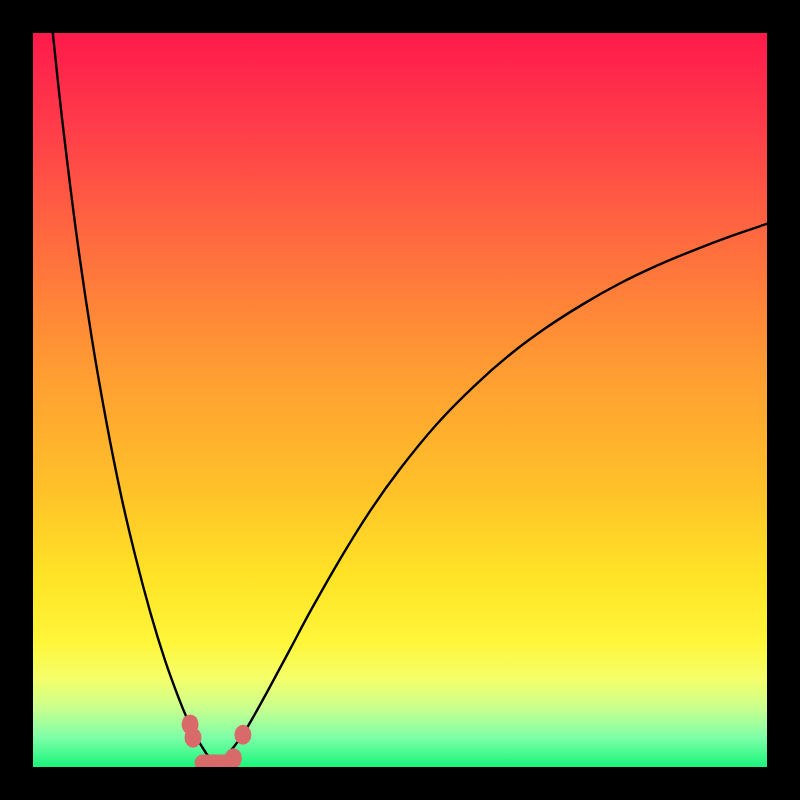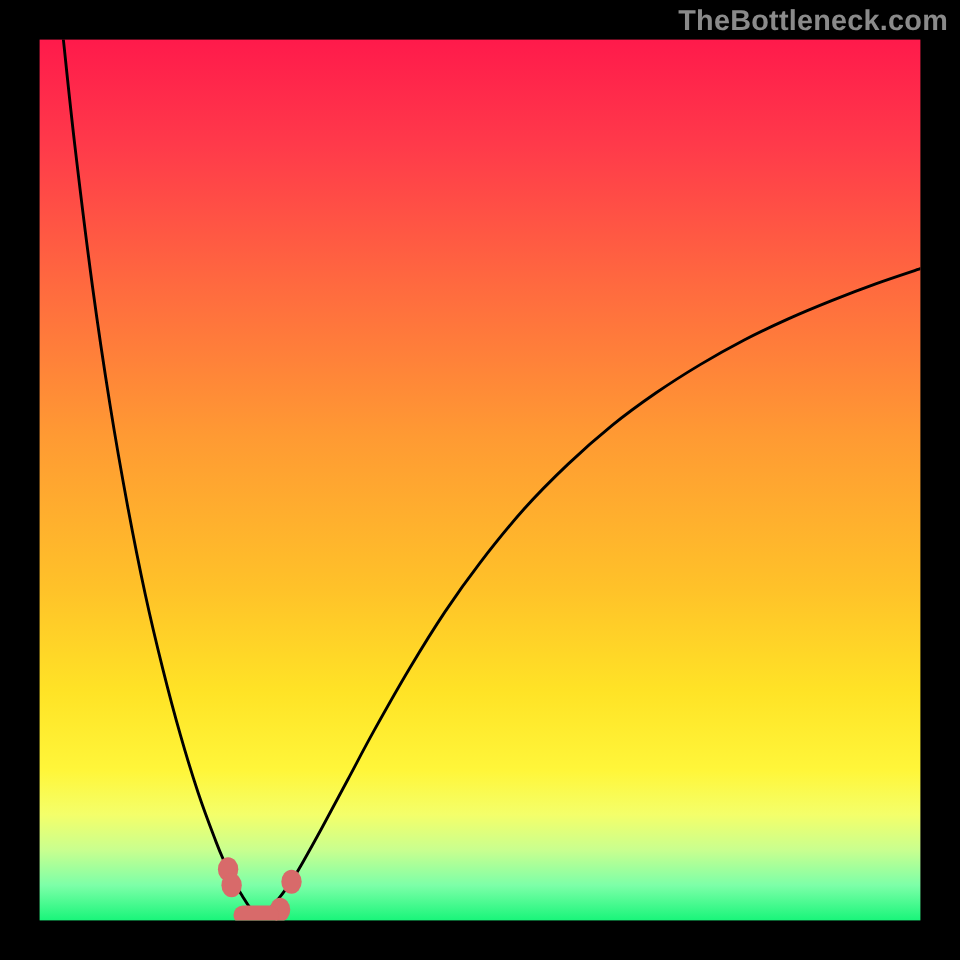--- a/index.html
+++ b/index.html
@@ -82,14 +82,13 @@
       <g id="markers">
           <ellipse class="dot" cx="190.076" cy="724.428" rx="8.5" ry="10"></ellipse>
           <ellipse class="dot" cx="193.012" cy="737.64" rx="8.5" ry="10"></ellipse>
           <ellipse class="dot" cx="242.92400000000004" cy="734.704" rx="8.5" ry="10"></ellipse>
           <ellipse class="dot" cx="233.382" cy="758.192" rx="8.5" ry="10"></ellipse>
           <line class="bar-shape" x1="202.554" x2="224.574" y1="762.596" y2="762.596"></line>
         </g>
     </g>
   </svg>
 
-  <div class="watermark">TheBottleneck.com</div>
 </div>
 
 </body></html>

